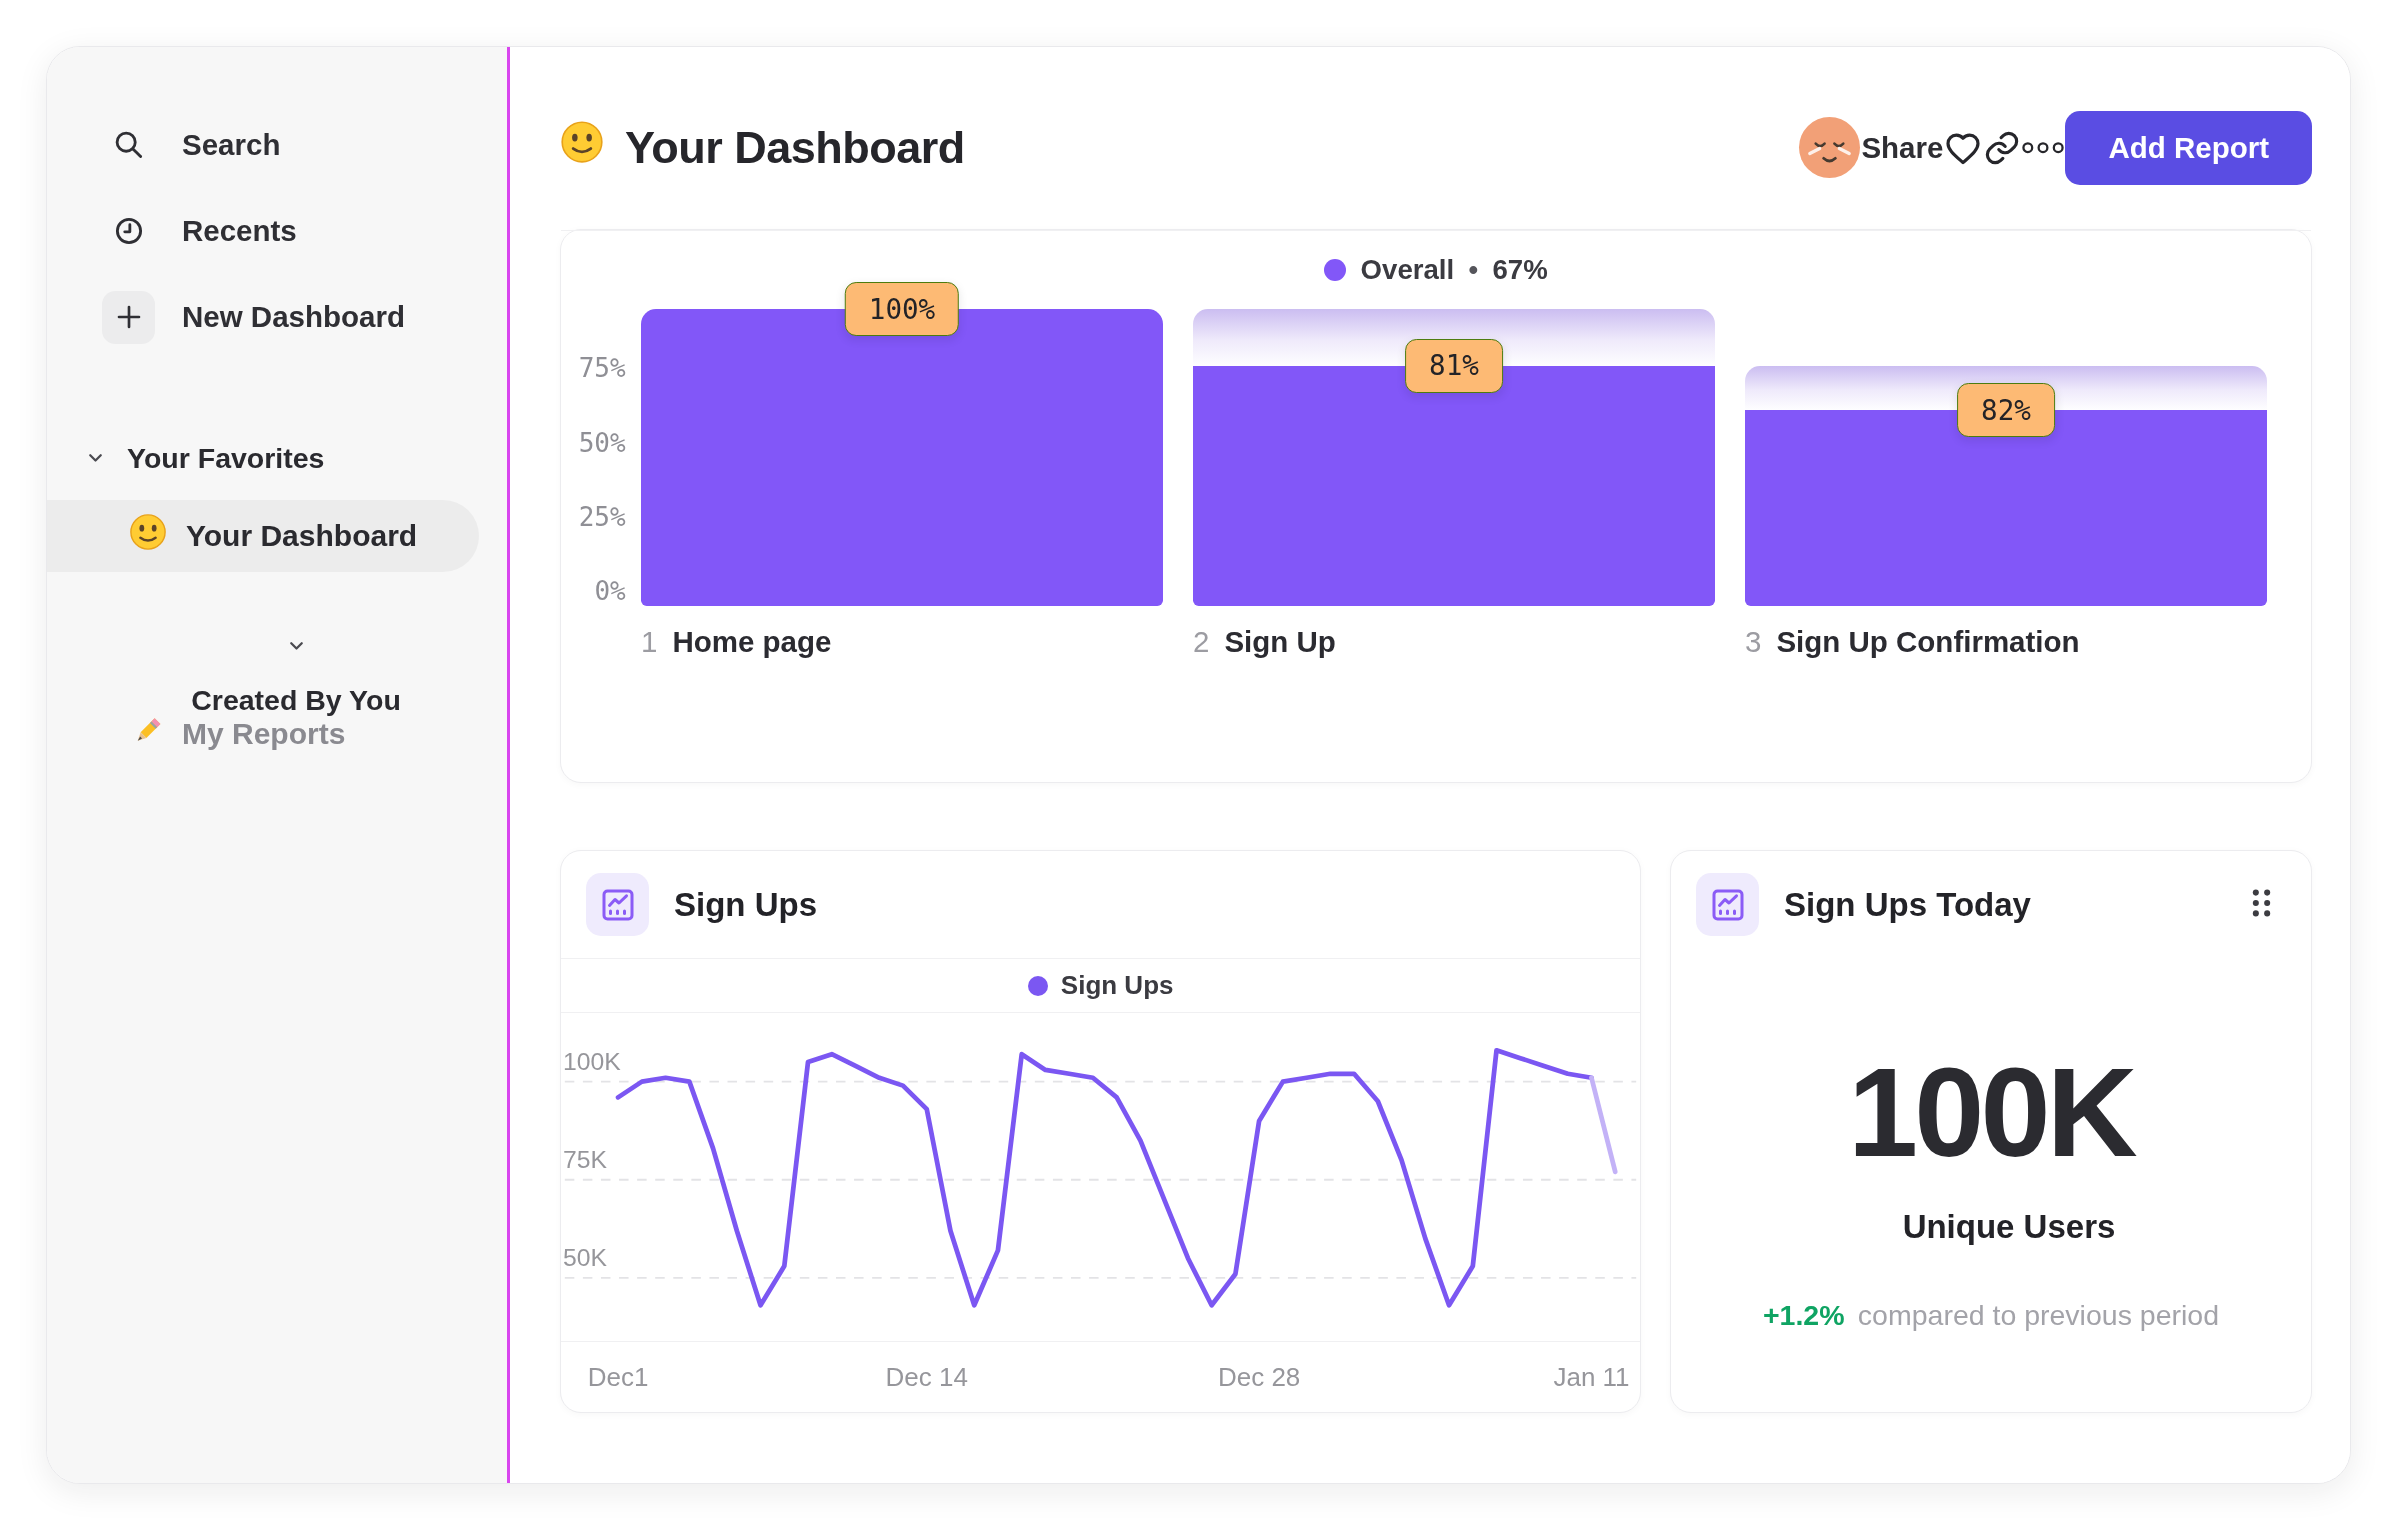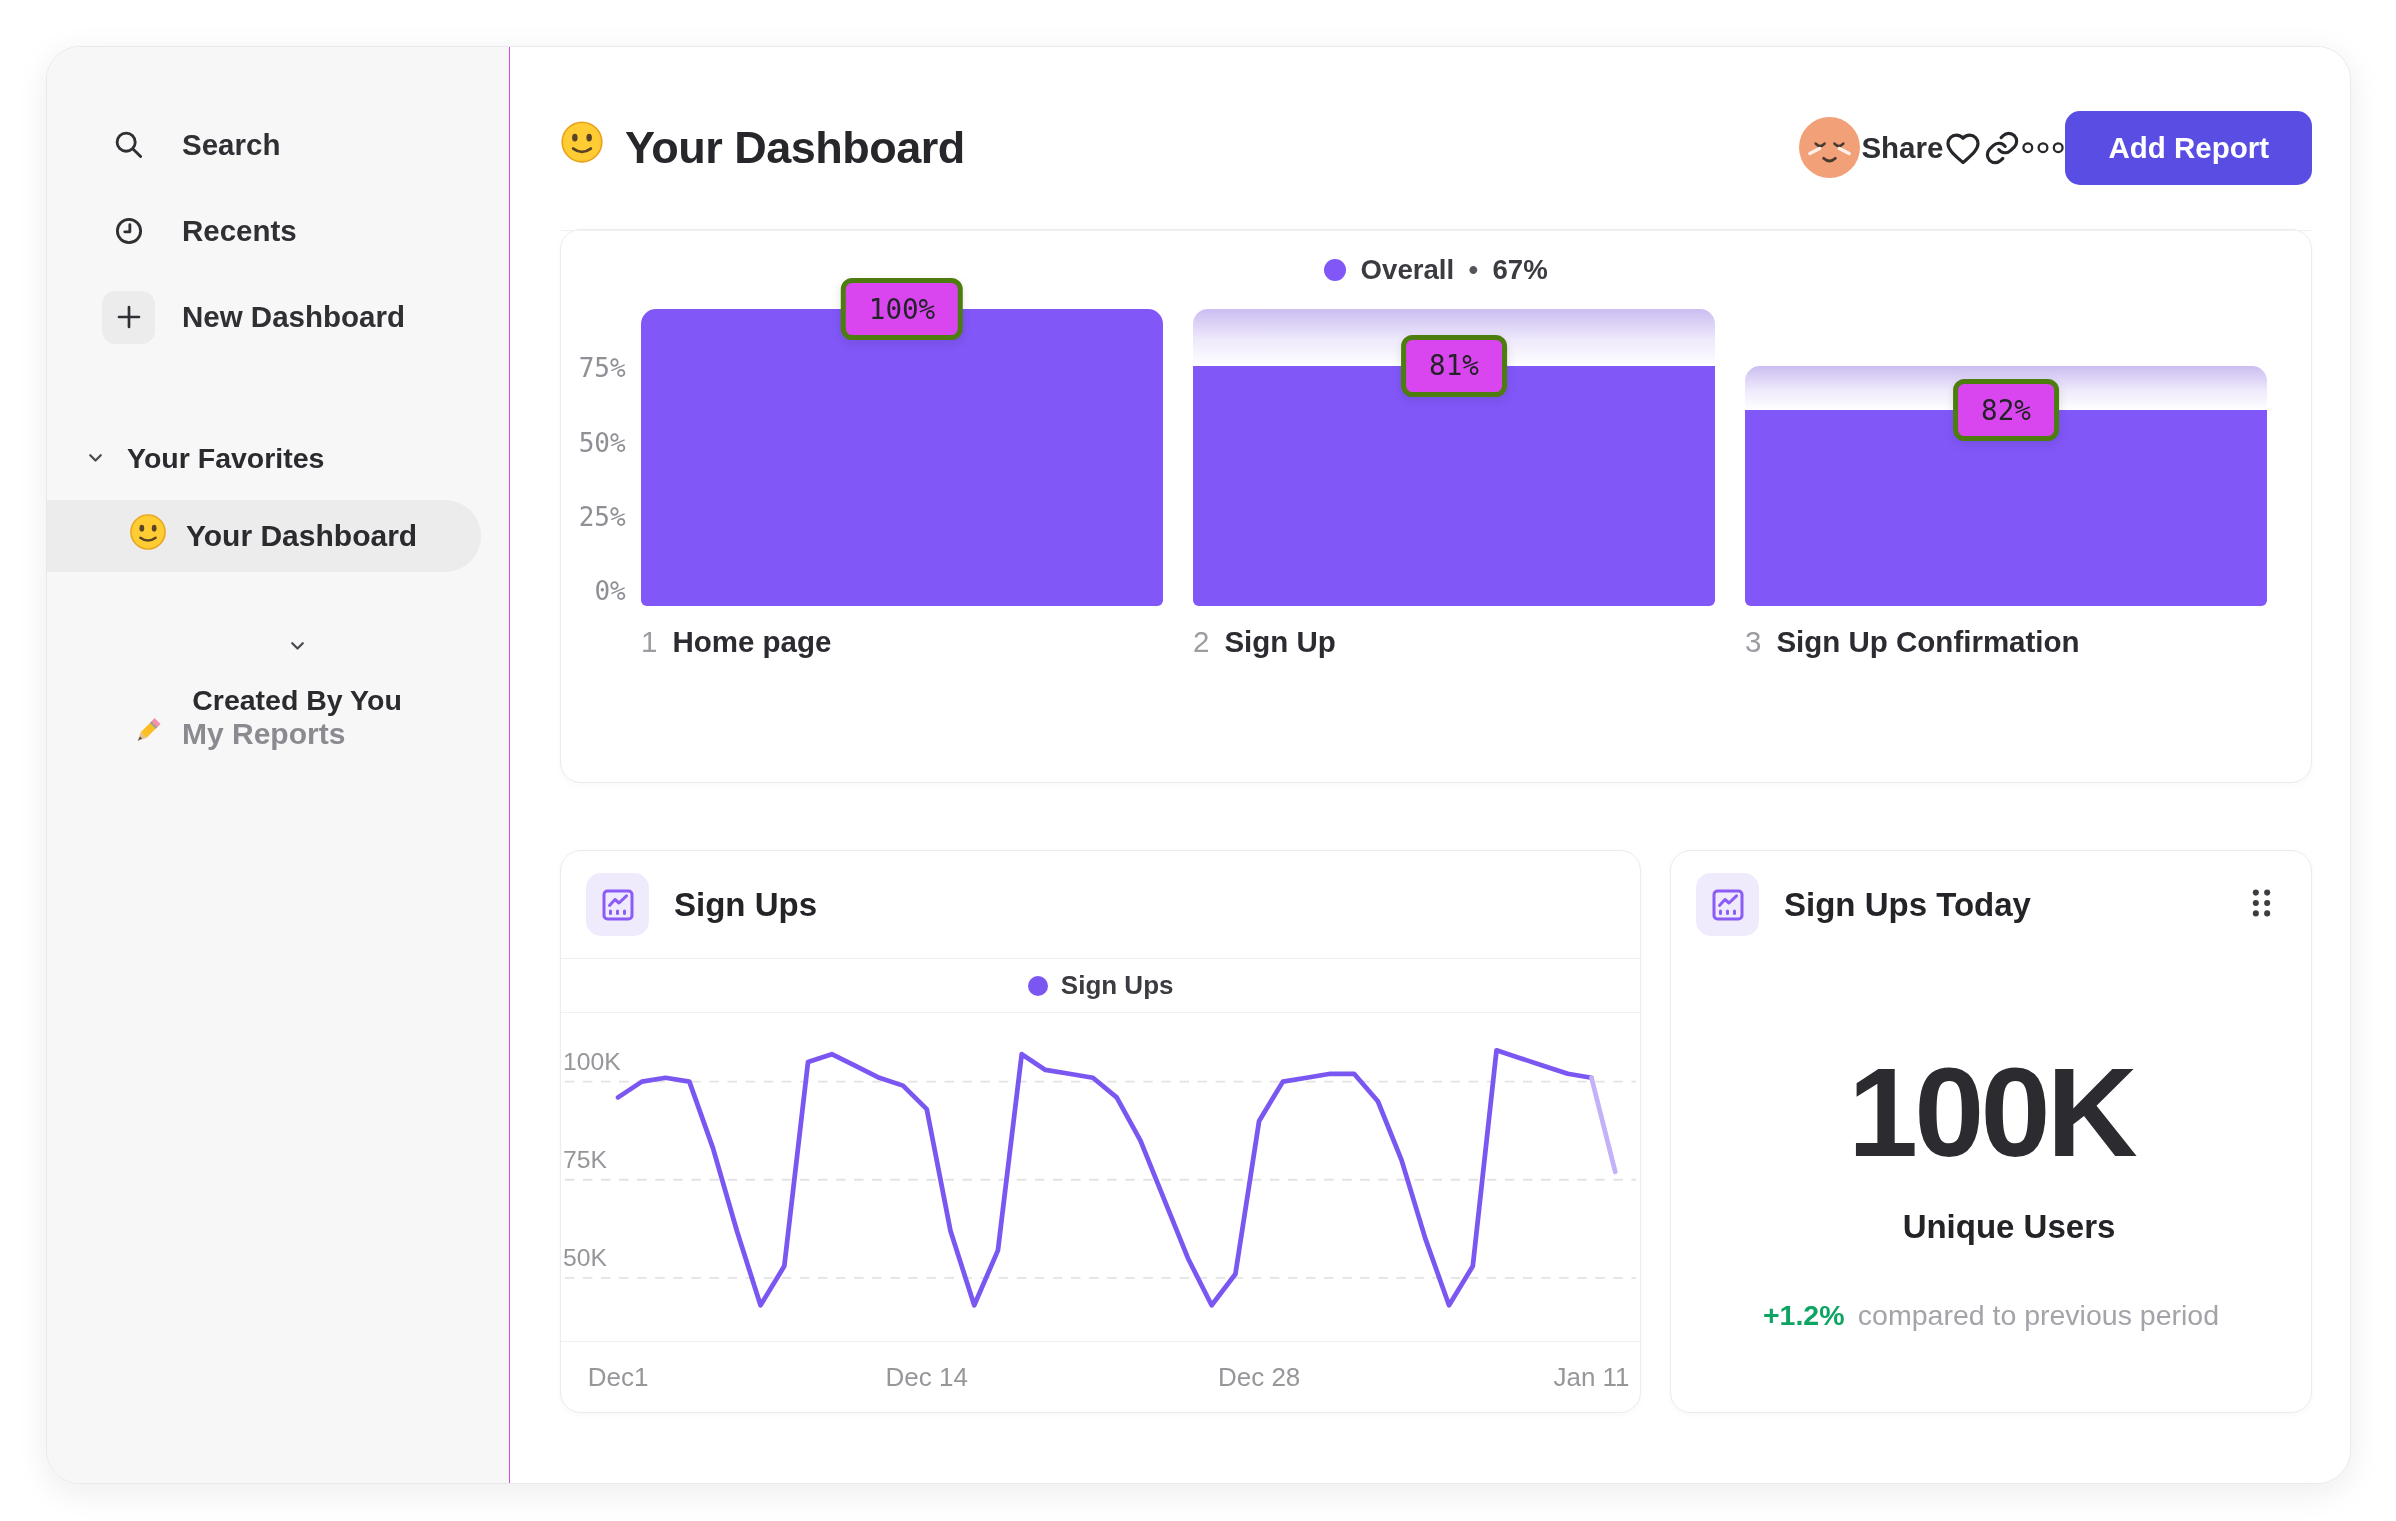--- a/index.html
+++ b/index.html
@@ -5,21 +5,21 @@
   * { margin:0; padding:0; box-sizing:border-box; }
   html,body { width:2397px; height:1522px; background:#ffffff; overflow:hidden;
     font-family:"Liberation Sans","DejaVu Sans",sans-serif; -webkit-font-smoothing:antialiased; }
   .mono { font-family:"DejaVu Sans Mono",monospace; }
 
   .window { position:absolute; left:46px; top:46px; width:2305px; height:1438px;
     background:#fff; border:1px solid #e9e9ec; border-radius:34px;
     box-shadow:0 7.6px 32px rgba(22,22,30,.08); display:flex; overflow:hidden; }
 
   
-  .sidebar { width:463px; flex-shrink:0; background:#f7f7f7; border-right:1px solid #d946ef;
+  .sidebar { width:463px; flex-shrink:0; background:#f7f7f7; border-right:3px solid #d946ef;
     padding-top:55px; display:flex; flex-direction:column; }
   .side-item { display:flex; align-items:center; gap:27px; padding-left:55px; height:86px;
     font-size:29.5px; font-weight:700; color:#2f2f34; cursor:pointer; }
   .side-ic { width:53px; height:53px; display:grid; place-items:center; border-radius:13.3px; }
   .side-item.new-dash .side-ic { background:#ececed; }
   .side-gap { height:49px; }
   .side-section { display:flex; align-items:center; gap:21px; padding-left:38px; height:68px;
     margin-top:15px; font-size:28.5px; font-weight:700; color:#2a2a2f; cursor:pointer; }
   .fav-item { height:72px; margin:7.6px 28.5px 1.9px 0; border-radius:0 40px 40px 0; display:flex;
     align-items:center; gap:19px; padding-left:82px; font-size:30px; font-weight:700;
@@ -57,22 +57,22 @@
   .legend-dot { width:22px; height:22px; border-radius:50%; }
   .funnel-wrap { flex:1; position:relative; padding:3.8px 44px 0 80px; display:flex; flex-direction:column; }
   .funnel-axis { position:absolute; left:5.7px; top:3.8px; width:59px; height:297px; }
   .f-tick { position:absolute; right:0; transform:translateY(-50%); font-size:26px; color:#8f8f95;text-align:center; }
   .funnel-plot { position:relative; height:297px; display:flex; gap:30px; }
   .bar-slot { position:relative; flex:1; }
   .bar-ghost { position:absolute; left:0; right:0; border-radius:15px 15px 0 0;
     background:linear-gradient(180deg,#cbbdf1 0%,#efeafb 55%,#fefeff 100%); }
   .bar-solid { position:absolute; left:0; right:0; bottom:0; border-radius:0 0 5.7px 5.7px; }
   .bar-solid.full { border-radius:15px 15px 5.7px 5.7px; }
-  .bar-badge { position:absolute; left:50%; transform:translate(-50%,-50%); background:#d946ef;
-    border:5px solid #4d7c0f; box-shadow:0 3.8px 9.5px rgba(20,20,30,.10); border-radius:11.4px;
+  .bar-badge { position:absolute; left:50%; transform:translate(-50%,-50%); background:#fdba74;
+    border:1px solid #4d7c0f; box-shadow:0 3.8px 9.5px rgba(20,20,30,.10); border-radius:11.4px;
     padding:9.5px 23px; font-size:27.6px; color:#232327; white-space:nowrap; z-index:2;
     font-family:"DejaVu Sans Mono",monospace; }
   .funnel-steps { display:flex; gap:30px; padding-top:19px; font-size:29.5px; }
   .fstep { flex:1; display:flex; align-items:baseline; gap:15px; }
   .fstep-num { color:#9c9ca2; }
   .fstep-name { color:#2b2b31; font-weight:700; }
 
   
   .row2 { display:flex; gap:29px; margin-top:67px; }
   .card2 { width:1081px; height:563px; display:flex; flex-direction:column; }

